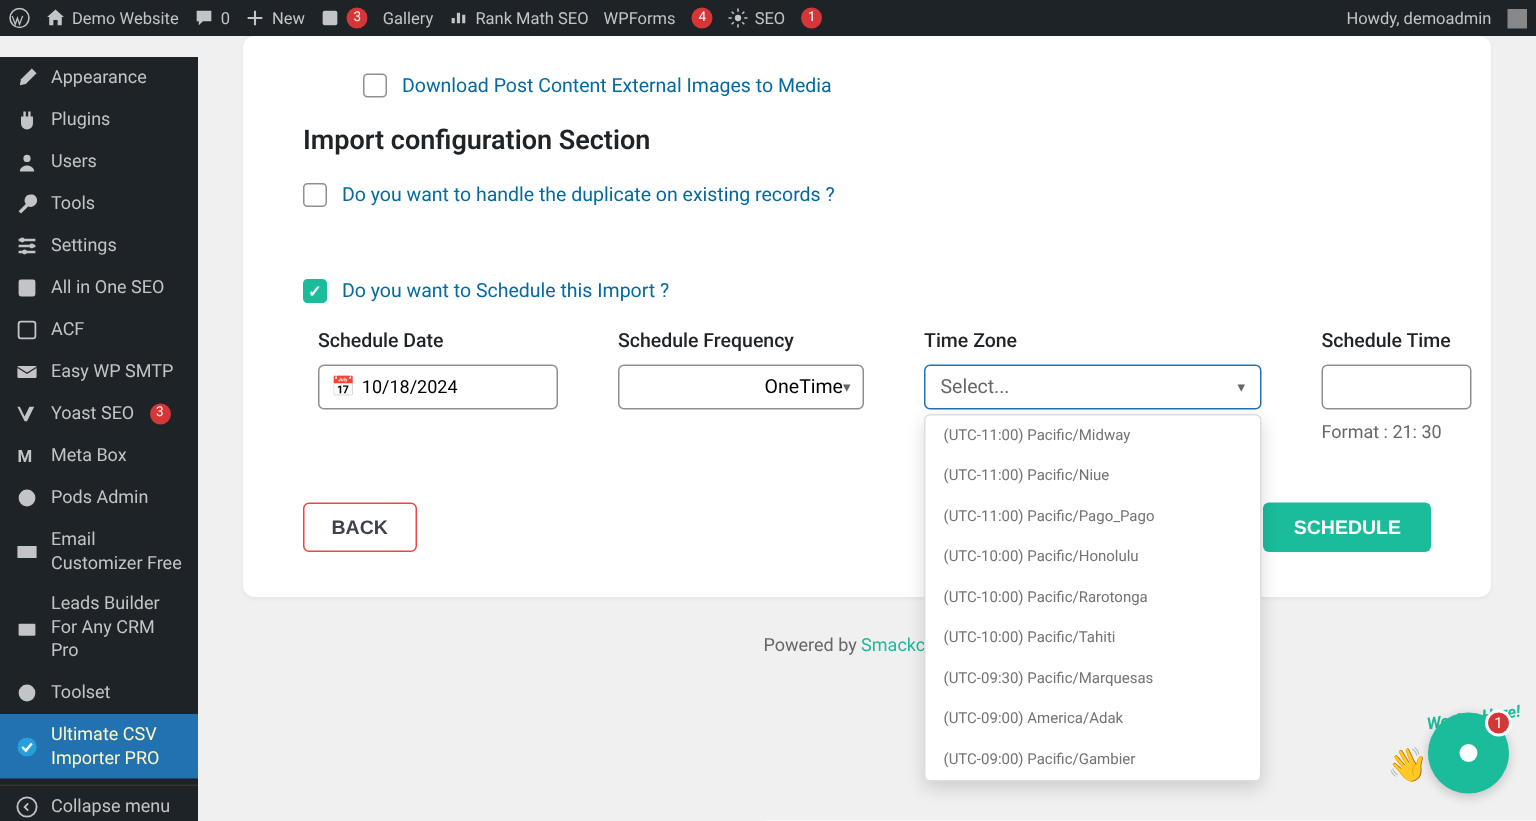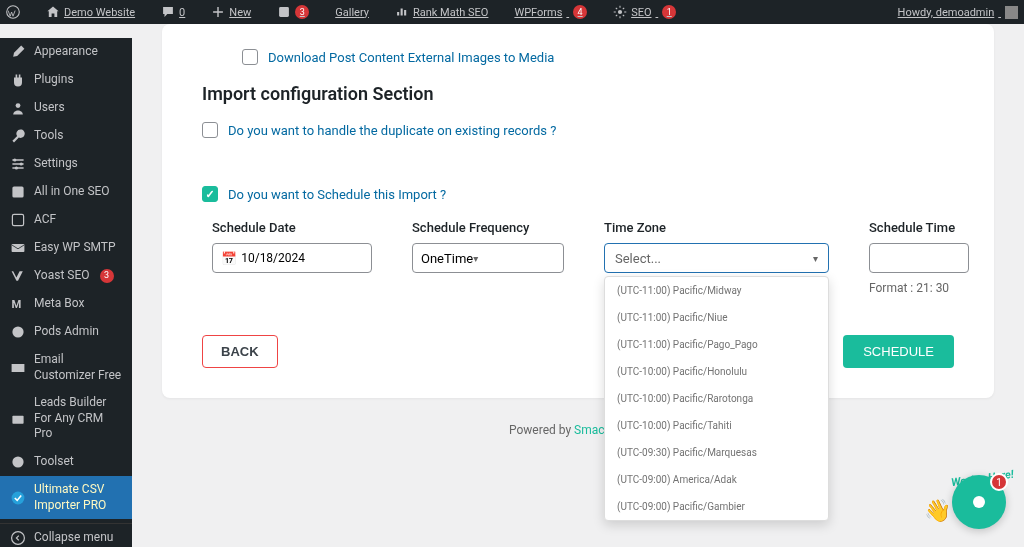--- a/index.html
+++ b/index.html
@@ -1,20 +1,20 @@
 <!DOCTYPE html>
 <html><head>
 <meta charset="utf-8">
 <style>
   * { box-sizing: border-box; margin: 0; padding: 0; }
   body { font-family: -apple-system, BlinkMacSystemFont, "Segoe UI", Roboto, sans-serif; background: #f0f0f1; width: 1024px; height: 547px; overflow: hidden; position: relative; }
 
   
   .admin-bar { height: 24px; background: #1d2327; color: #c3c4c7; display: flex; align-items: center; font-size: 11px; padding: 0 6px; justify-content: space-between; }
-  .admin-bar-left, .admin-bar-right { display: flex; align-items: center; gap: 26px; text-decoration: underline; }
+  .admin-bar-left, .admin-bar-right { display: flex; align-items: center; gap: 10px; }
   .admin-bar .ab-item { display: flex; align-items: center; gap: 4px; cursor: pointer; }
   .ab-icon { width: 14px; height: 14px; display: inline-flex; align-items: center; justify-content: center; }
   .ab-icon svg { width: 14px; height: 14px; fill: #c3c4c7; }
   .badge-red { background: #d63638; color: #fff; border-radius: 8px; min-width: 14px; height: 14px; display: inline-flex; align-items: center; justify-content: center; font-size: 9px; padding: 0 3px; }
   .avatar { width: 13px; height: 13px; background: #888; display: inline-block; }
 
   
   .sidebar { position: absolute; left: 0; top: 38px; bottom: 0; width: 132px; background: #1d2327; color: #c3c4c7; font-size: 12px; overflow-y: auto; }
   .sidebar::-webkit-scrollbar { width: 0; }
   .sidebar-item { display: flex; align-items: center; gap: 8px; padding: 6px 10px; cursor: pointer; line-height: 1.3; }
@@ -36,34 +36,34 @@
   .cb-label { font-size: 13px; color: #0369a1; }
 
   .section-title { font-size: 18px; font-weight: 600; color: #1d2327; margin: 10px 0 18px; }
 
   .form-row { display: flex; gap: 40px; margin-top: 18px; }
   .form-col { display: flex; flex-direction: column; gap: 8px; }
   .form-label { font-size: 13px; color: #1d2327; font-weight: 500; }
   .form-input { height: 30px; border: 1px solid #8c8f94; border-radius: 4px; padding: 0 8px; font-size: 13px; width: 160px; display: flex; align-items: center; background: #fff; }
   .date-input { width: 160px; }
   .date-input .cal-icon { margin-right: 4px; }
-  .freq-select { width: 152px; justify-content: flex-start; cursor: pointer; }
+  .freq-select { width: 164px; justify-content: flex-end; cursor: pointer; }
   .tz-select { width: 225px; justify-content: space-between; border: 1.5px solid #2271b1; border-radius: 4px; height: 30px; padding: 0 10px; display: flex; align-items: center; font-size: 13px; color: #666; cursor: pointer; position: relative; }
   .time-input { width: 100px; }
   .hint { font-size: 12px; color: #666; }
 
   .dropdown { position: absolute; width: 225px; background: #fff; border: 1px solid #ddd; border-radius: 4px; box-shadow: 0 4px 12px rgba(0,0,0,0.15); max-height: 260px; overflow-y: auto; z-index: 100; }
   .dropdown::-webkit-scrollbar { width: 10px; }
   .dropdown::-webkit-scrollbar-thumb { background: #bbb; border-radius: 5px; }
   .dropdown::-webkit-scrollbar-track { background: #f4f4f4; }
   .dd-item { padding: 8px 12px; font-size: 10px; color: #737373; cursor: pointer; }
 
   .btn-row { display: flex; justify-content: space-between; margin-top: 40px; }
   .btn-back { background: #fff; border: 1px solid #ef4444; border-radius: 4px; padding: 8px 18px; font-weight: 700; font-size: 13px; color: #3c434a; cursor: pointer; }
-  .btn-schedule { background: #1abc9c; color: #fff; border: none; border-radius: 4px; padding: 9px 20px; font-weight: 400; font-size: 13px; cursor: pointer; }
+  .btn-schedule { background: #1abc9c; color: #fff; border: none; border-radius: 4px; padding: 9px 20px; font-weight: 700; font-size: 13px; cursor: pointer; }
 
   .footer { text-align: center; font-size: 12px; color: #666; margin-top: 25px; }
   .footer a { color: #1abc9c; text-decoration: none; }
 
   
   .chat-widget { position: absolute; right: 18px; bottom: 18px; width: 54px; height: 54px; border-radius: 50%; background: #1abc9c; display: flex; align-items: center; justify-content: center; cursor: pointer; box-shadow: 0 2px 8px rgba(0,0,0,0.2); }
   .chat-widget::after { content: ''; width: 12px; height: 12px; background: #fff; border-radius: 50%; }
   .chat-badge { position: absolute; top: -2px; right: -2px; width: 18px; height: 18px; background: #d63638; color: #fff; border-radius: 50%; font-size: 10px; display: flex; align-items: center; justify-content: center; border: 2px solid #fff; }
   .chat-arc { position: absolute; right: 10px; bottom: 62px; font-size: 11px; color: #1abc9c; font-weight: 700; transform: rotate(-8deg); font-style: italic; }
   .wave { position: absolute; right: 72px; bottom: 24px; font-size: 22px; }

